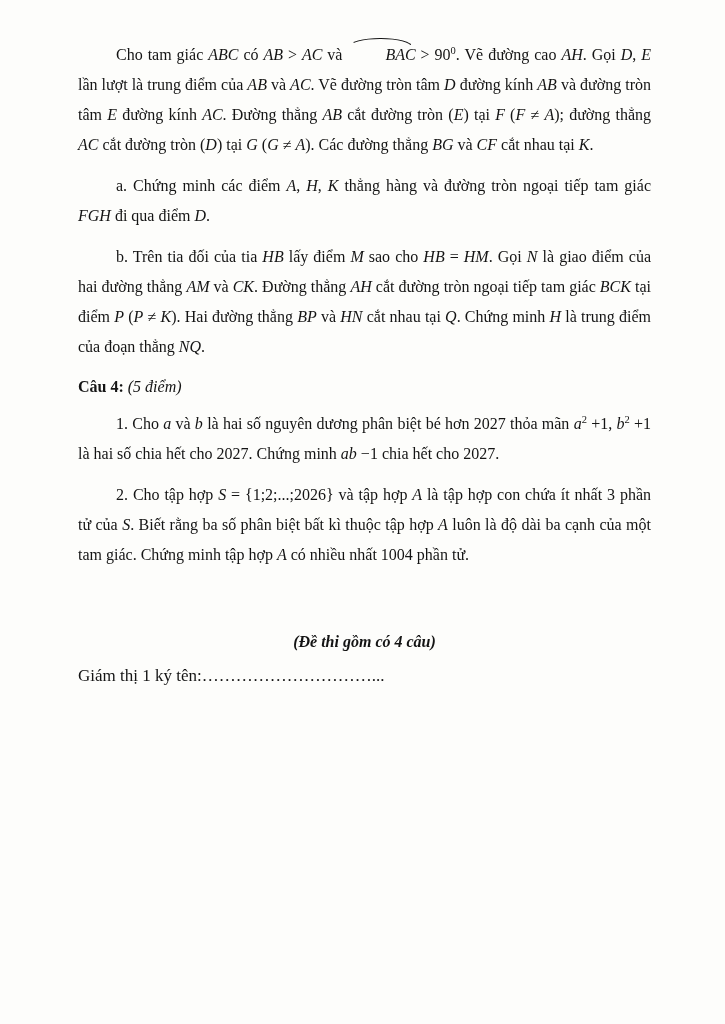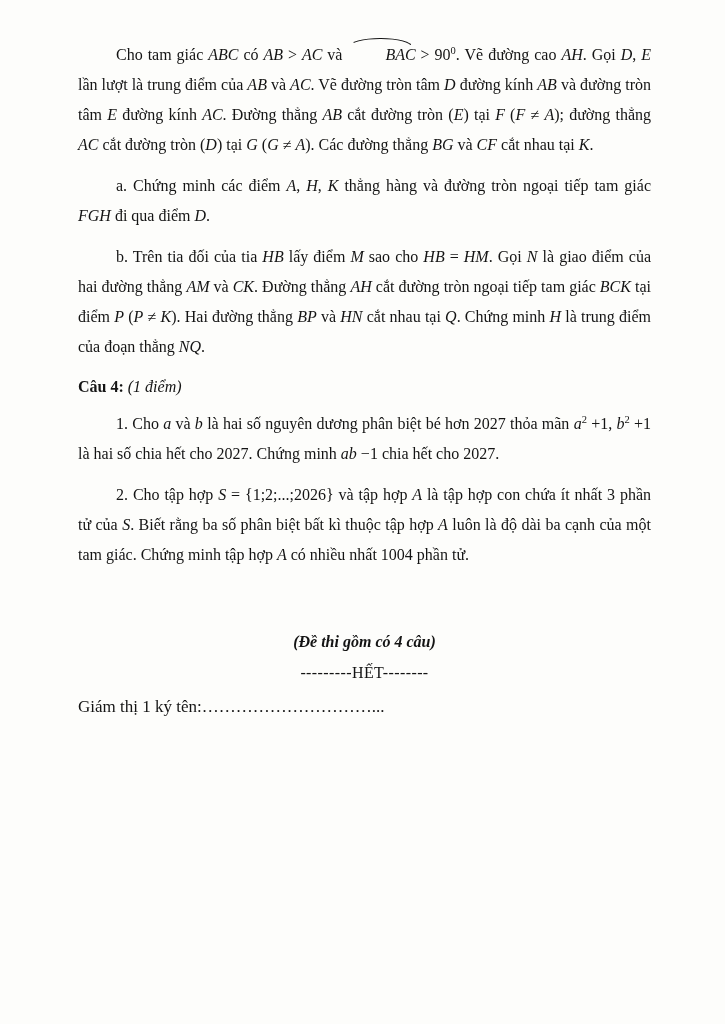--- a/index.html
+++ b/index.html
@@ -91,27 +91,26 @@
 <div class="page">
   <div class="content">
 
 
     <p class="para"><span class="seg-r">Cho tam giác </span><span class="seg-i">ABC</span><span class="seg-r"> có </span><span class="seg-i">AB</span><span class="seg-r"> &gt; </span><span class="seg-i">AC</span><span class="seg-r"> và </span><span class="seg-hat">BAC</span><span class="seg-r"> &gt; 90</span><span class="seg-sup">0</span><span class="seg-r">. Vẽ đường cao </span><span class="seg-i">AH</span><span class="seg-r">. Gọi </span><span class="seg-i">D</span><span class="seg-r">, </span><span class="seg-i">E</span><span class="seg-r"> lần lượt là trung điểm của </span><span class="seg-i">AB</span><span class="seg-r"> và </span><span class="seg-i">AC</span><span class="seg-r">. Vẽ đường tròn tâm </span><span class="seg-i">D</span><span class="seg-r"> đường kính </span><span class="seg-i">AB</span><span class="seg-r"> và đường tròn tâm </span><span class="seg-i">E</span><span class="seg-r"> đường kính </span><span class="seg-i">AC</span><span class="seg-r">. Đường thẳng </span><span class="seg-i">AB</span><span class="seg-r"> cắt đường tròn </span><span class="seg-r">(</span><span class="seg-i">E</span><span class="seg-r">) tại </span><span class="seg-i">F</span><span class="seg-r"> (</span><span class="seg-i">F</span><span class="seg-r"> ≠ </span><span class="seg-i">A</span><span class="seg-r">); đường thẳng </span><span class="seg-i">AC</span><span class="seg-r"> cắt đường tròn </span><span class="seg-r">(</span><span class="seg-i">D</span><span class="seg-r">) tại </span><span class="seg-i">G</span><span class="seg-r"> (</span><span class="seg-i">G</span><span class="seg-r"> ≠ </span><span class="seg-i">A</span><span class="seg-r">). Các đường thẳng </span><span class="seg-i">BG</span><span class="seg-r"> và </span><span class="seg-i">CF</span><span class="seg-r"> cắt nhau tại </span><span class="seg-i">K</span><span class="seg-r">.</span></p>
 
     <p class="para"><span class="seg-r">a. Chứng minh các điểm </span><span class="seg-i">A</span><span class="seg-r">, </span><span class="seg-i">H</span><span class="seg-r">, </span><span class="seg-i">K</span><span class="seg-r"> thẳng hàng và đường tròn ngoại tiếp tam giác </span><span class="seg-i">FGH</span><span class="seg-r"> đi qua điểm </span><span class="seg-i">D</span><span class="seg-r">.</span></p>
 
     <p class="para"><span class="seg-r">b. Trên tia đối của tia </span><span class="seg-i">HB</span><span class="seg-r"> lấy điểm </span><span class="seg-i">M</span><span class="seg-r"> sao cho </span><span class="seg-i">HB</span><span class="seg-r"> = </span><span class="seg-i">HM</span><span class="seg-r">. Gọi </span><span class="seg-i">N</span><span class="seg-r"> là giao điểm của hai đường thẳng </span><span class="seg-i">AM</span><span class="seg-r"> và </span><span class="seg-i">CK</span><span class="seg-r">. Đường thẳng </span><span class="seg-i">AH</span><span class="seg-r"> cắt đường tròn ngoại tiếp tam giác </span><span class="seg-i">BCK</span><span class="seg-r"> tại điểm </span><span class="seg-i">P</span><span class="seg-r"> (</span><span class="seg-i">P</span><span class="seg-r"> ≠ </span><span class="seg-i">K</span><span class="seg-r">). Hai đường thẳng </span><span class="seg-i">BP</span><span class="seg-r"> và </span><span class="seg-i">HN</span><span class="seg-r"> cắt nhau tại </span><span class="seg-i">Q</span><span class="seg-r">. Chứng minh </span><span class="seg-i">H</span><span class="seg-r"> là trung điểm của đoạn thẳng </span><span class="seg-i">NQ</span><span class="seg-r">.</span></p>
 
-    <p class="heading"><span class="seg-b">Câu 4: </span><span class="seg-i">(1 điểm)</span></p>
+    <p class="heading"><span class="seg-b">Câu 4: </span><span class="seg-i">(5 điểm)</span></p>
 
     <p class="para"><span class="seg-r">1. Cho </span><span class="seg-i">a</span><span class="seg-r"> và </span><span class="seg-i">b</span><span class="seg-r"> là hai số nguyên dương phân biệt bé hơn 2027 thỏa mãn </span><span class="seg-i">a</span><span class="seg-sup">2</span><span class="seg-r"> +1, </span><span class="seg-i">b</span><span class="seg-sup">2</span><span class="seg-r"> +1 là hai số chia hết cho 2027. Chứng minh </span><span class="seg-i">ab</span><span class="seg-r"> −1 chia hết cho 2027.</span></p>
 
     <p class="para"><span class="seg-r">2. Cho tập hợp </span><span class="seg-i">S</span><span class="seg-r"> = {1;2;...;2026}</span><span class="seg-r"> và tập hợp </span><span class="seg-i">A</span><span class="seg-r"> là tập hợp con chứa ít nhất 3 phần tử của </span><span class="seg-i">S</span><span class="seg-r">. Biết rằng ba số phân biệt bất kì thuộc tập hợp </span><span class="seg-i">A</span><span class="seg-r"> luôn là độ dài ba cạnh của một tam giác. Chứng minh tập hợp </span><span class="seg-i">A</span><span class="seg-r"> có nhiều nhất 1004 phần tử.</span></p>
 
     <p class="center-note">(Đề thi gồm có 4 câu)</p>
 
-    <p class="center-end">---------HẾT--------</p>
 
 
     <p class="sig-line2">Giám thị 1 ký tên:…………………………...</p>
 
   </div>
 </div>
 
 </body></html>

